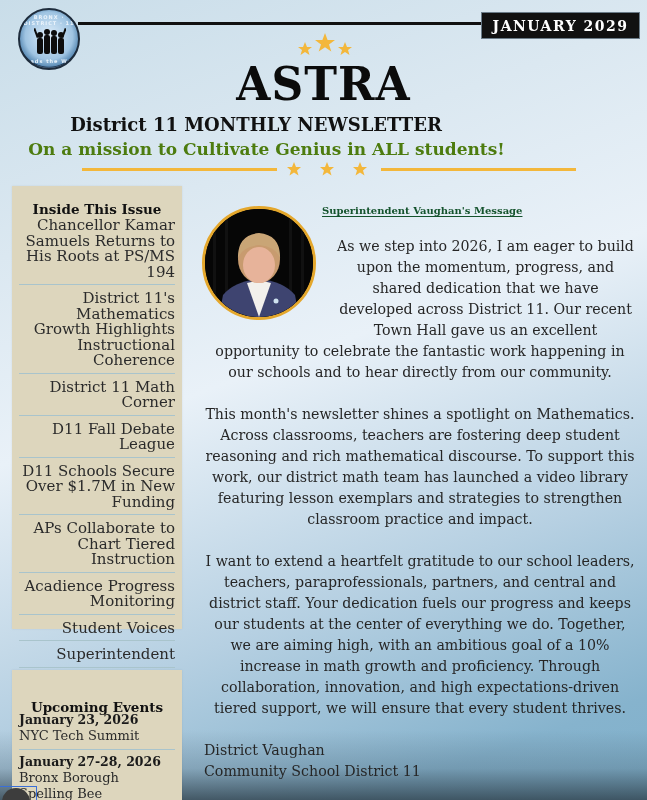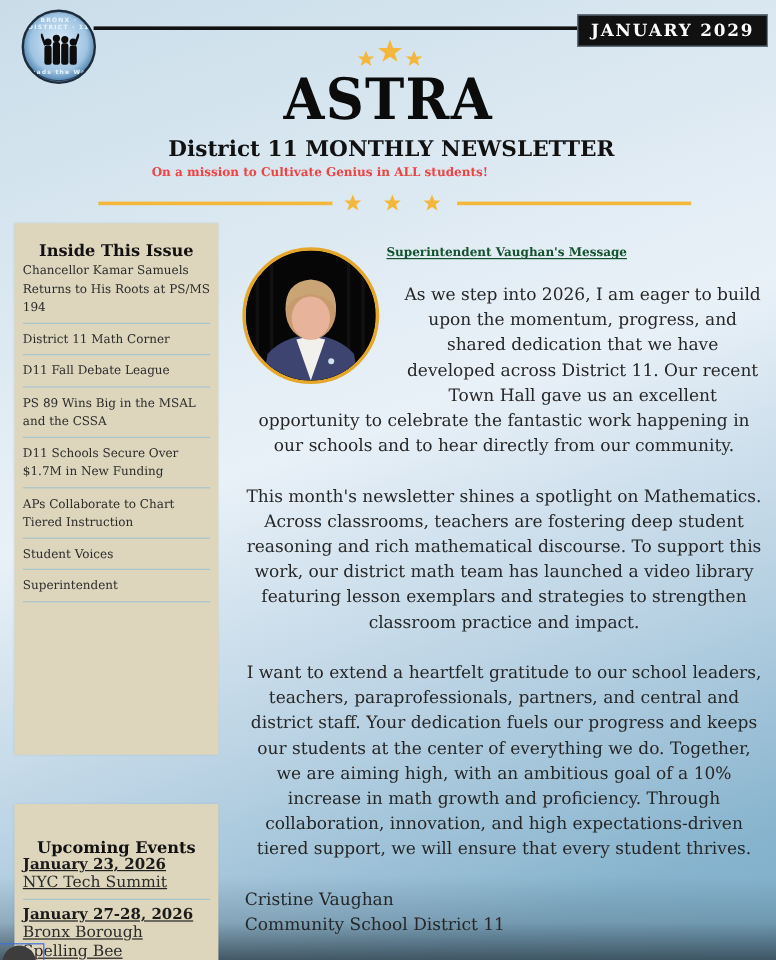--- a/index.html
+++ b/index.html
@@ -40,49 +40,49 @@
       letter-spacing: 1.5px; text-align: center; line-height: 27px;
       border: 1px solid #6a7b88;
     }
     .stars-top { position: absolute; left: 295px; top: 32px; width: 60px; height: 26px; }
     .masthead-title {
       position: absolute; left: 0; width: 647px; top: 58px; text-align: center;
       font-family: "DejaVu Serif", serif; font-size: 44px; font-weight: bold;
       letter-spacing: 1px; transform: scaleY(1.08); color: #0b0b0b; line-height: 52px;
     }
     .masthead-sub {
-      position: absolute; left: 0; width: 512px; top: 114px; text-align: right;
+      position: absolute; left: 0; width: 512px; top: 114px; text-align: center;
       font-size: 18px; font-weight: bold; color: #111;
     }
     .masthead-tag {
       position: absolute; left: 0; width: 533px; top: 139px; text-align: center;
-      font-size: 10px; font-weight: bold; color: #ef4444;
+      font-size: 17px; font-weight: bold; color: #4d7c0f;
     }
     .gold-rule { position: absolute; top: 168px; height: 3px; background: #f3b73b; }
     .gold-rule.left { left: 82px; width: 195px; }
     .gold-rule.right { left: 381px; width: 195px; }
     .stars-mid { position: absolute; left: 284px; top: 160px; width: 86px; height: 18px; }
 
     
     .sidebar-box {
       position: absolute; left: 12px; width: 170px; background: #ddd6bd;
       box-shadow: 0 0 2px rgba(0,0,0,0.08);
     }
     .toc { top: 186px; height: 443px; }
     .events { top: 670px; height: 140px; }
     .box-title {
       text-align: center; font-weight: bold; font-size: 13.5px; color: #111; padding-top: 14px; height: 30px; line-height: 18px;
     }
     .toc-list { list-style: none; padding: 0 7px; }
     .toc-item {
-      font-size: 10px; line-height: 15.5px; color: #2b2b2b; padding: 2px 0 4px 0;
-      border-bottom: 1.5px solid #a9c4cc; margin-bottom: 4px; cursor: pointer;
+      font-size: 15px; line-height: 15.5px; color: #2b2b2b; padding: 2px 0 4px 0;
+      border-bottom: 1.5px solid #a9c4cc; margin-bottom: 4px; cursor: pointer; text-align: right;
     }
     .events .box-title { padding-top: 28px; height: 42px; }
-    .event { padding: 0 7px; text-decoration: underline; }
+    .event { padding: 0 7px; }
     .event-date { font-weight: bold; font-size: 12.5px; color: #1a1a1a; line-height: 16px; }
     .event-name { font-size: 13px; color: #2b2b2b; line-height: 16px; padding-bottom: 5px; }
     .event + .event { border-top: 1.5px solid #a9c4cc; margin: 0 7px; padding: 4px 0 0 0; }
 
     
     .article-title {
       position: absolute; left: 322px; top: 205px; font-size: 10px; font-weight: bold;
       text-decoration: underline; color: #14532d; text-underline-offset: 2px;
     }
     .portrait {
@@ -152,25 +152,26 @@
     <polygon points="43,2 45,7 50,7 46,10.5 47.5,15.5 43,12.5 38.5,15.5 40,10.5 36,7 41,7"></polygon>
     <polygon points="76,2 78,7 83,7 79,10.5 80.5,15.5 76,12.5 71.5,15.5 73,10.5 69,7 74,7"></polygon>
   </g>
 </svg>
 <div class="gold-rule right"></div>
 
 <div class="sidebar-box toc">
   <div class="box-title">Inside This Issue</div>
   <ul class="toc-list">
     <li class="toc-item">Chancellor Kamar Samuels Returns to His Roots at PS/MS 194</li>
+    <li class="toc-item">District 11's Mathematics Growth Highlights Instructional Coherence</li>
     <li class="toc-item">District 11 Math Corner</li>
     <li class="toc-item">D11 Fall Debate League</li>
-    <li class="toc-item">PS 89 Wins Big in the MSAL and the CSSA</li>
     <li class="toc-item">D11 Schools Secure Over $1.7M in New Funding</li>
     <li class="toc-item">APs Collaborate to Chart Tiered Instruction</li>
+    <li class="toc-item">Acadience Progress Monitoring</li>
     <li class="toc-item">Student Voices</li>
     <li class="toc-item">Superintendent</li>
   </ul>
 </div>
 
 <div class="sidebar-box events">
   <div class="box-title">Upcoming Events</div>
   <div class="event">
     <div class="event-date">January 23, 2026</div>
     <div class="event-name">NYC Tech Summit</div>
@@ -200,19 +201,19 @@
 </div>
 
 <div class="article-title">Superintendent Vaughan's Message</div>
 
 <div class="article-body">
   <div class="float-spacer"></div>
   <p>As we step into 2026, I am eager to build upon the momentum, progress, and shared dedication that we have developed across District 11. Our recent Town Hall gave us an excellent opportunity to celebrate the fantastic work happening in our schools and to hear directly from our community.</p>
   <p>This month's newsletter shines a spotlight on Mathematics. Across classrooms, teachers are fostering deep student reasoning and rich mathematical discourse. To support this work, our district math team has launched a video library featuring lesson exemplars and strategies to strengthen classroom practice and impact.</p>
   <p>I want to extend a heartfelt gratitude to our school leaders, teachers, paraprofessionals, partners, and central and district staff. Your dedication fuels our progress and keeps our students at the center of everything we do. Together, we are aiming high, with an ambitious goal of a 10% increase in math growth and proficiency. Through collaboration, innovation, and high expectations-driven tiered support, we will ensure that every student thrives.</p>
   <div class="signature">
-    <div>Cristine Vaughan</div>
+    <div>District Vaughan</div>
     <div>Community School District 11</div>
   </div>
 </div>
 
 <div class="cursor-blob"></div>
 <div class="selection-box"></div>
 
 </body></html>

